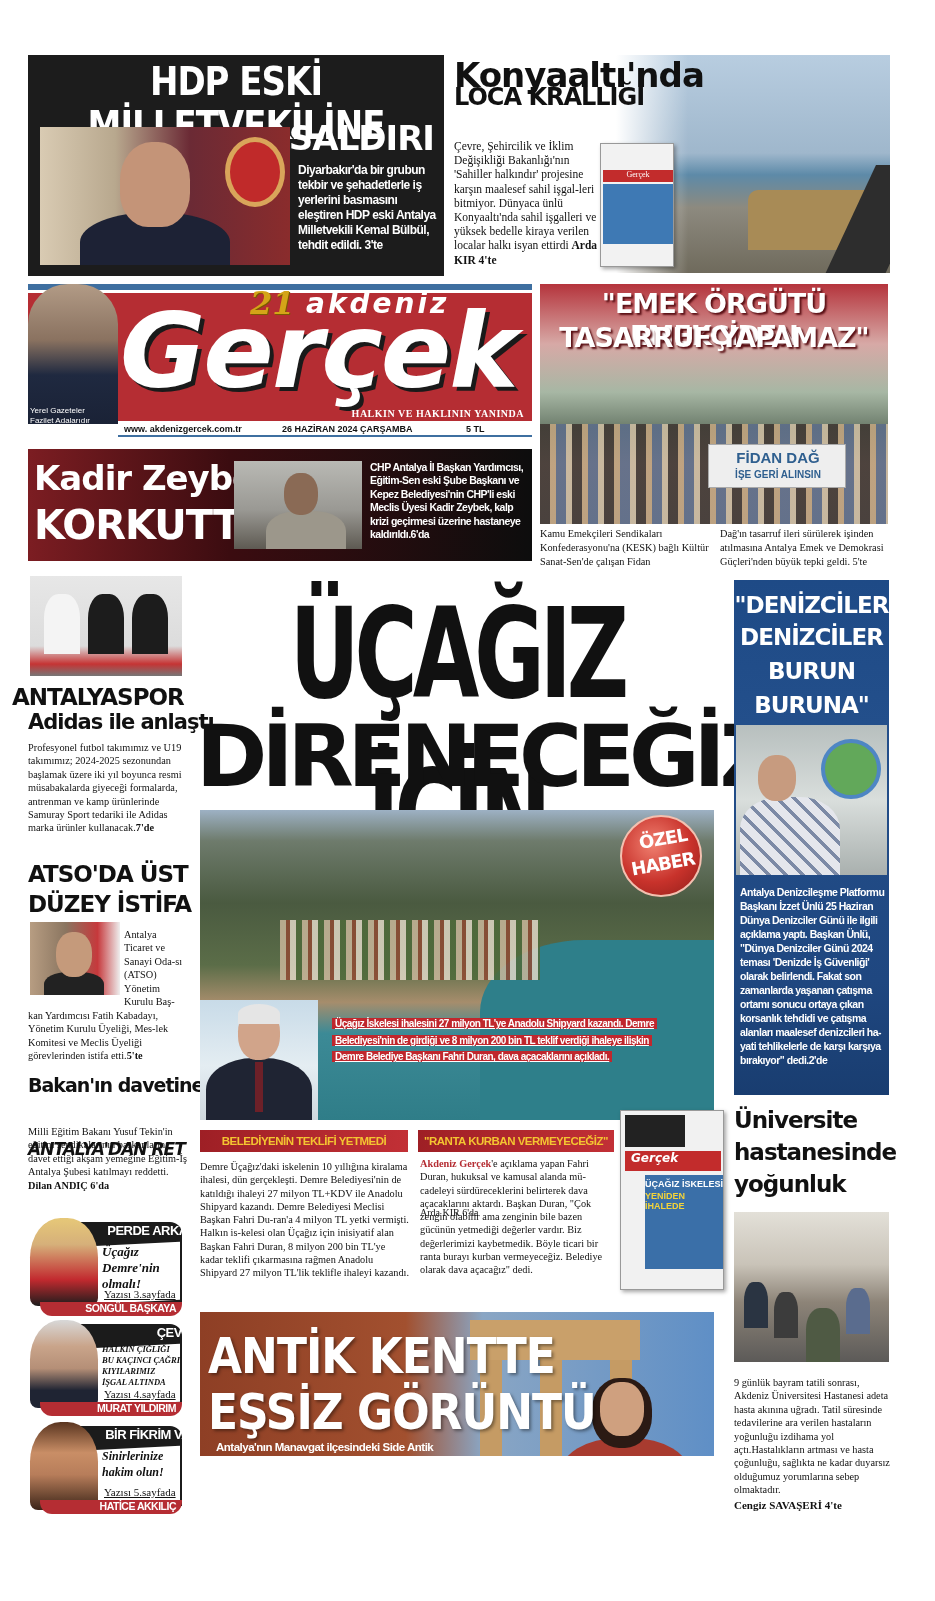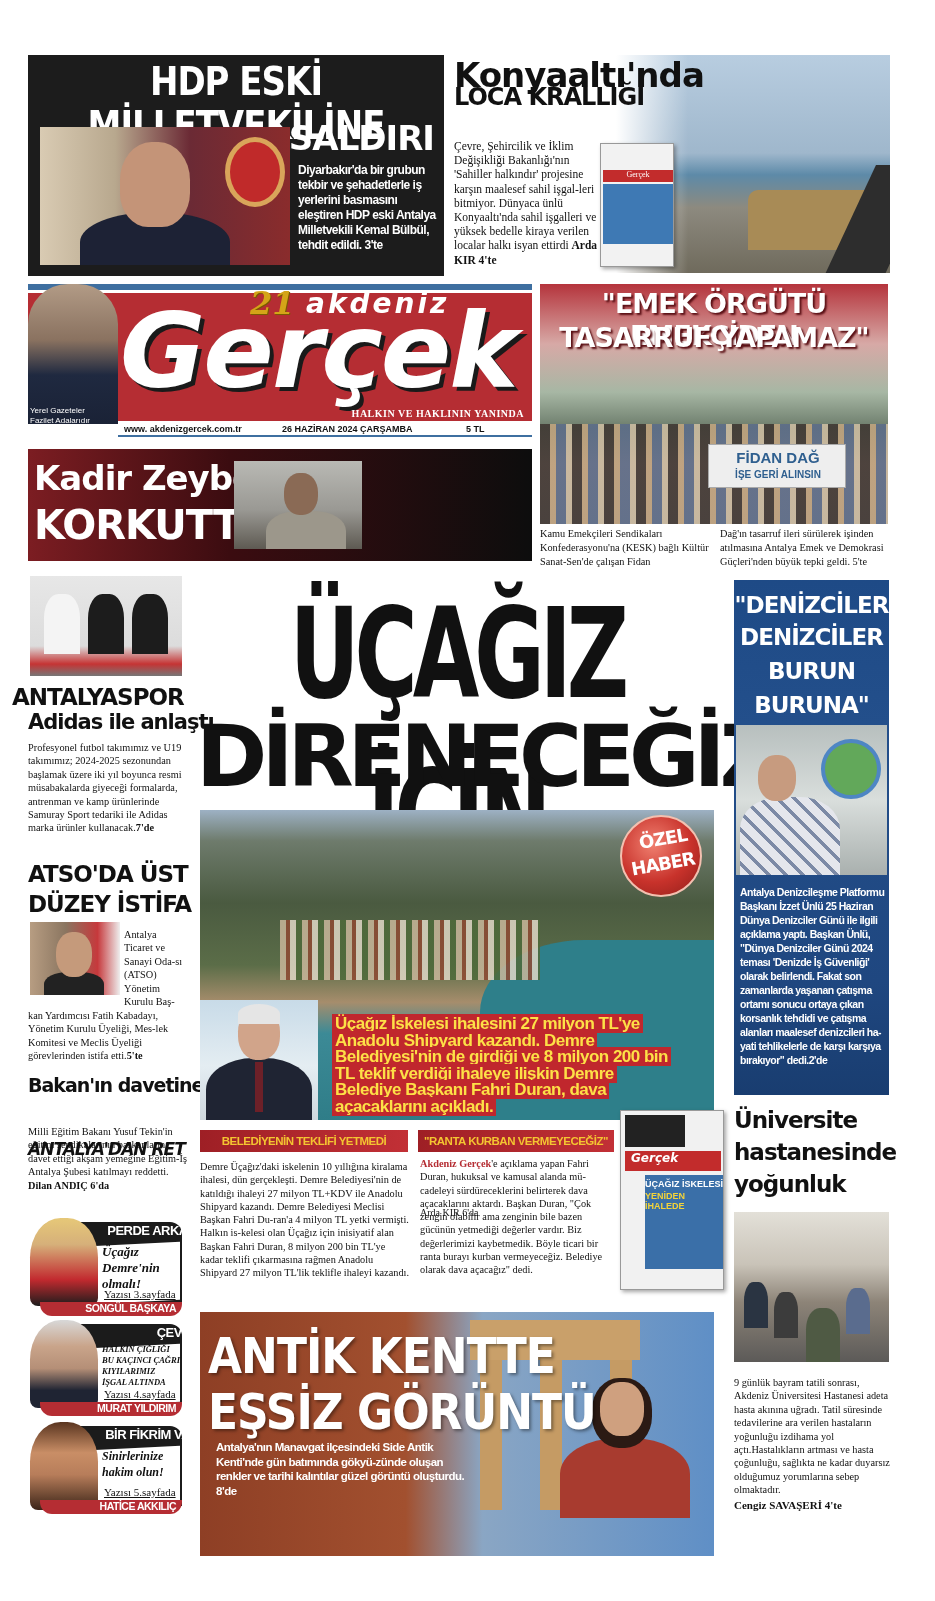--- a/index.html
+++ b/index.html
@@ -100,40 +100,40 @@
   #mainphoto .sea { left: 280px; top: 130px; width: 260px; height: 180px; background: #2e7f8a; border-radius: 40% 0 0 0; }
   #mainphoto .town { left: 80px; top: 110px; width: 260px; height: 60px; background: repeating-linear-gradient(90deg,#c9b79b 0 6px,#8f4a33 6px 10px,#e0d8c6 10px 16px,#4e6a3a 16px 22px); opacity: .85; }
   #ozel { left: 620px; top: 815px; width: 82px; height: 82px; border-radius: 50%; background: radial-gradient(circle at 40% 35%,#f08070 0%,#c8322b 55%,#8f1e1a 100%); border: 2px solid #f3c0b0; }
   #ozel .o1 { left: 0; top: 12px; width: 82px; text-align: center; color: #fff; font-size: 18px; line-height: 20px; transform: rotate(-10deg); }
   #ozel .o2 { left: 0; top: 36px; width: 82px; text-align: center; color: #fff; font-size: 18px; line-height: 22px; transform: rotate(-10deg); }
   #fahri-photo { left: 200px; top: 1000px; width: 118px; height: 120px; background: linear-gradient(180deg,#c8dbe8 0%,#e4edf2 55%,#cfd8de 100%); overflow: hidden; }
   #fahri-photo .face { left: 38px; top: 8px; width: 42px; height: 52px; border-radius: 45%; background: #d1a48a; }
   #fahri-photo .hair { left: 38px; top: 4px; width: 42px; height: 20px; border-radius: 50% 50% 0 0; background: #e5e5e5; }
   #fahri-photo .suit { left: 6px; top: 58px; width: 106px; height: 70px; border-radius: 45% 45% 0 0; background: #1f2433; }
   #fahri-photo .tie { left: 55px; top: 62px; width: 8px; height: 50px; background: #6d2028; }
-  #main-caption { left: 332px; top: 1016px; width: 340px; color: #fde047; font-size: 17px; line-height: 16.6px; }
+  #main-caption { left: 332px; top: 1016px; width: 340px; color: #ffffff; font-size: 10px; line-height: 16.6px; text-decoration: underline; }
   #main-caption span { background: #c0272d; box-decoration-break: clone; -webkit-box-decoration-break: clone; padding: 0 3px; }
 
   
   .redhdr { height: 22px; background: linear-gradient(90deg,#9e1f25,#c23036); color: #f4c531; font-size: 11.5px; line-height: 22px; text-align: center; }
   #sub1-hdr { left: 200px; top: 1130px; width: 208px; }
   #sub2-hdr { left: 418px; top: 1130px; width: 196px; }
   #sub1-text { left: 200px; top: 1160px; width: 210px; font-size: 10.3px; line-height: 13.3px; }
   #sub2-text { left: 420px; top: 1157px; width: 196px; font-size: 10.3px; line-height: 13.3px; }
   #sub2-text .brand { color: #b52d33; font-weight: bold; }
   #sub2-byline { left: 420px; top: 1207px; font-size: 10px; font-weight: normal; }
   #mini2 { left: 620px; top: 1110px; width: 104px; height: 180px; background: #f1f1f1; border: 1px solid #999; box-shadow: 2px 2px 4px rgba(0,0,0,.35); overflow: hidden; }
   #mini2 .band { left: 4px; top: 40px; width: 96px; height: 20px; background: #c22c2c; color: #fff; font-size: 12px; font-weight: bold; font-style: italic; padding-left: 6px; font-family: "DejaVu Sans", sans-serif; }
   #mini2 .blk { left: 24px; top: 64px; width: 80px; height: 94px; background: #3a6fa8; }
   #mini2 .m1 { left: 24px; top: 68px; width: 80px; color: #fff; font-size: 9px; font-weight: bold; font-family: "Liberation Sans", sans-serif; }
   #mini2 .m2 { left: 24px; top: 80px; width: 80px; color: #f3d33a; font-size: 9px; font-weight: bold; font-family: "Liberation Sans", sans-serif; }
   #mini2 .top { left: 4px; top: 4px; width: 60px; height: 32px; background: #222; }
 
   
-  #antik { left: 200px; top: 1312px; width: 514px; height: 244px; background: linear-gradient(90deg,#8e3f25 0%,#a2502f 40%,#8aa6c4 55%,#5f8fc6 100%); overflow: hidden; }
+  #antik { left: 200px; top: 1312px; width: 514px; height: 144px; background: linear-gradient(90deg,#8e3f25 0%,#a2502f 40%,#8aa6c4 55%,#5f8fc6 100%); overflow: hidden; }
   #antik .temple { left: 270px; top: 8px; width: 170px; height: 190px; }
   #antik .temple .lintel { left: 0; top: 0; width: 170px; height: 40px; background: #c9a06a; }
   #antik .temple .col { top: 40px; width: 22px; height: 150px; background: #c59b64; }
   #antik .woman { left: 330px; top: 70px; width: 170px; height: 130px; }
   #antik .woman .head { left: 70px; top: 0; width: 44px; height: 54px; border-radius: 45%; background: #cfa07f; }
   #antik .woman .hair { left: 62px; top: -4px; width: 60px; height: 70px; border-radius: 45%; background: #2b1a14; }
   #antik .woman .body { left: 30px; top: 56px; width: 130px; height: 80px; border-radius: 45% 45% 0 0; background: #a83b2f; }
   #antik .t1 { left: 8px; top: 16px; color: #fff; font-size: 44px; line-height: 48px; transform: scaleY(1.15); transform-origin: top; text-shadow: 2px 2px 3px rgba(0,0,0,.4); }
   #antik .t2 { left: 8px; top: 72px; color: #fff; font-size: 44px; line-height: 48px; transform: scaleY(1.15); transform-origin: top; text-shadow: 2px 2px 3px rgba(0,0,0,.4); }
   #antik .desc { left: 16px; top: 128px; width: 250px; color: #fff; font-size: 11.5px; line-height: 14.6px; }
@@ -201,20 +201,21 @@
   </div>
 </div>
 
 <div id="kadir" class="abs">
   <div class="abs t1 heavy">Kadir Zeybek</div>
   <div class="abs t2 heavy">KORKUTTU</div>
   <div class="abs photo">
     <div class="abs body"></div>
     <div class="abs head"></div>
   </div>
+  <div class="abs desc cond">CHP Antalya İl Başkan Yardımcısı, Eğitim-Sen eski Şube Başkanı ve Kepez Belediyesi'nin CHP'li eski Meclis Üyesi Kadir Zeybek, kalp krizi geçirmesi üzerine hastaneye kaldırıldı.6'da</div>
 </div>
 
 <div id="emek" class="abs">
   <div class="abs crowd"></div>
   <div class="abs banner">
     <div class="abs b1">FİDAN DAĞ</div>
     <div class="abs b2">İŞE GERİ ALINSIN</div>
   </div>
   <div class="abs t1 heavy">"EMEK ÖRGÜTÜ EMEKÇİDEN</div>
   <div class="abs t2 heavy">TASARRUF YAPAMAZ"</div>

